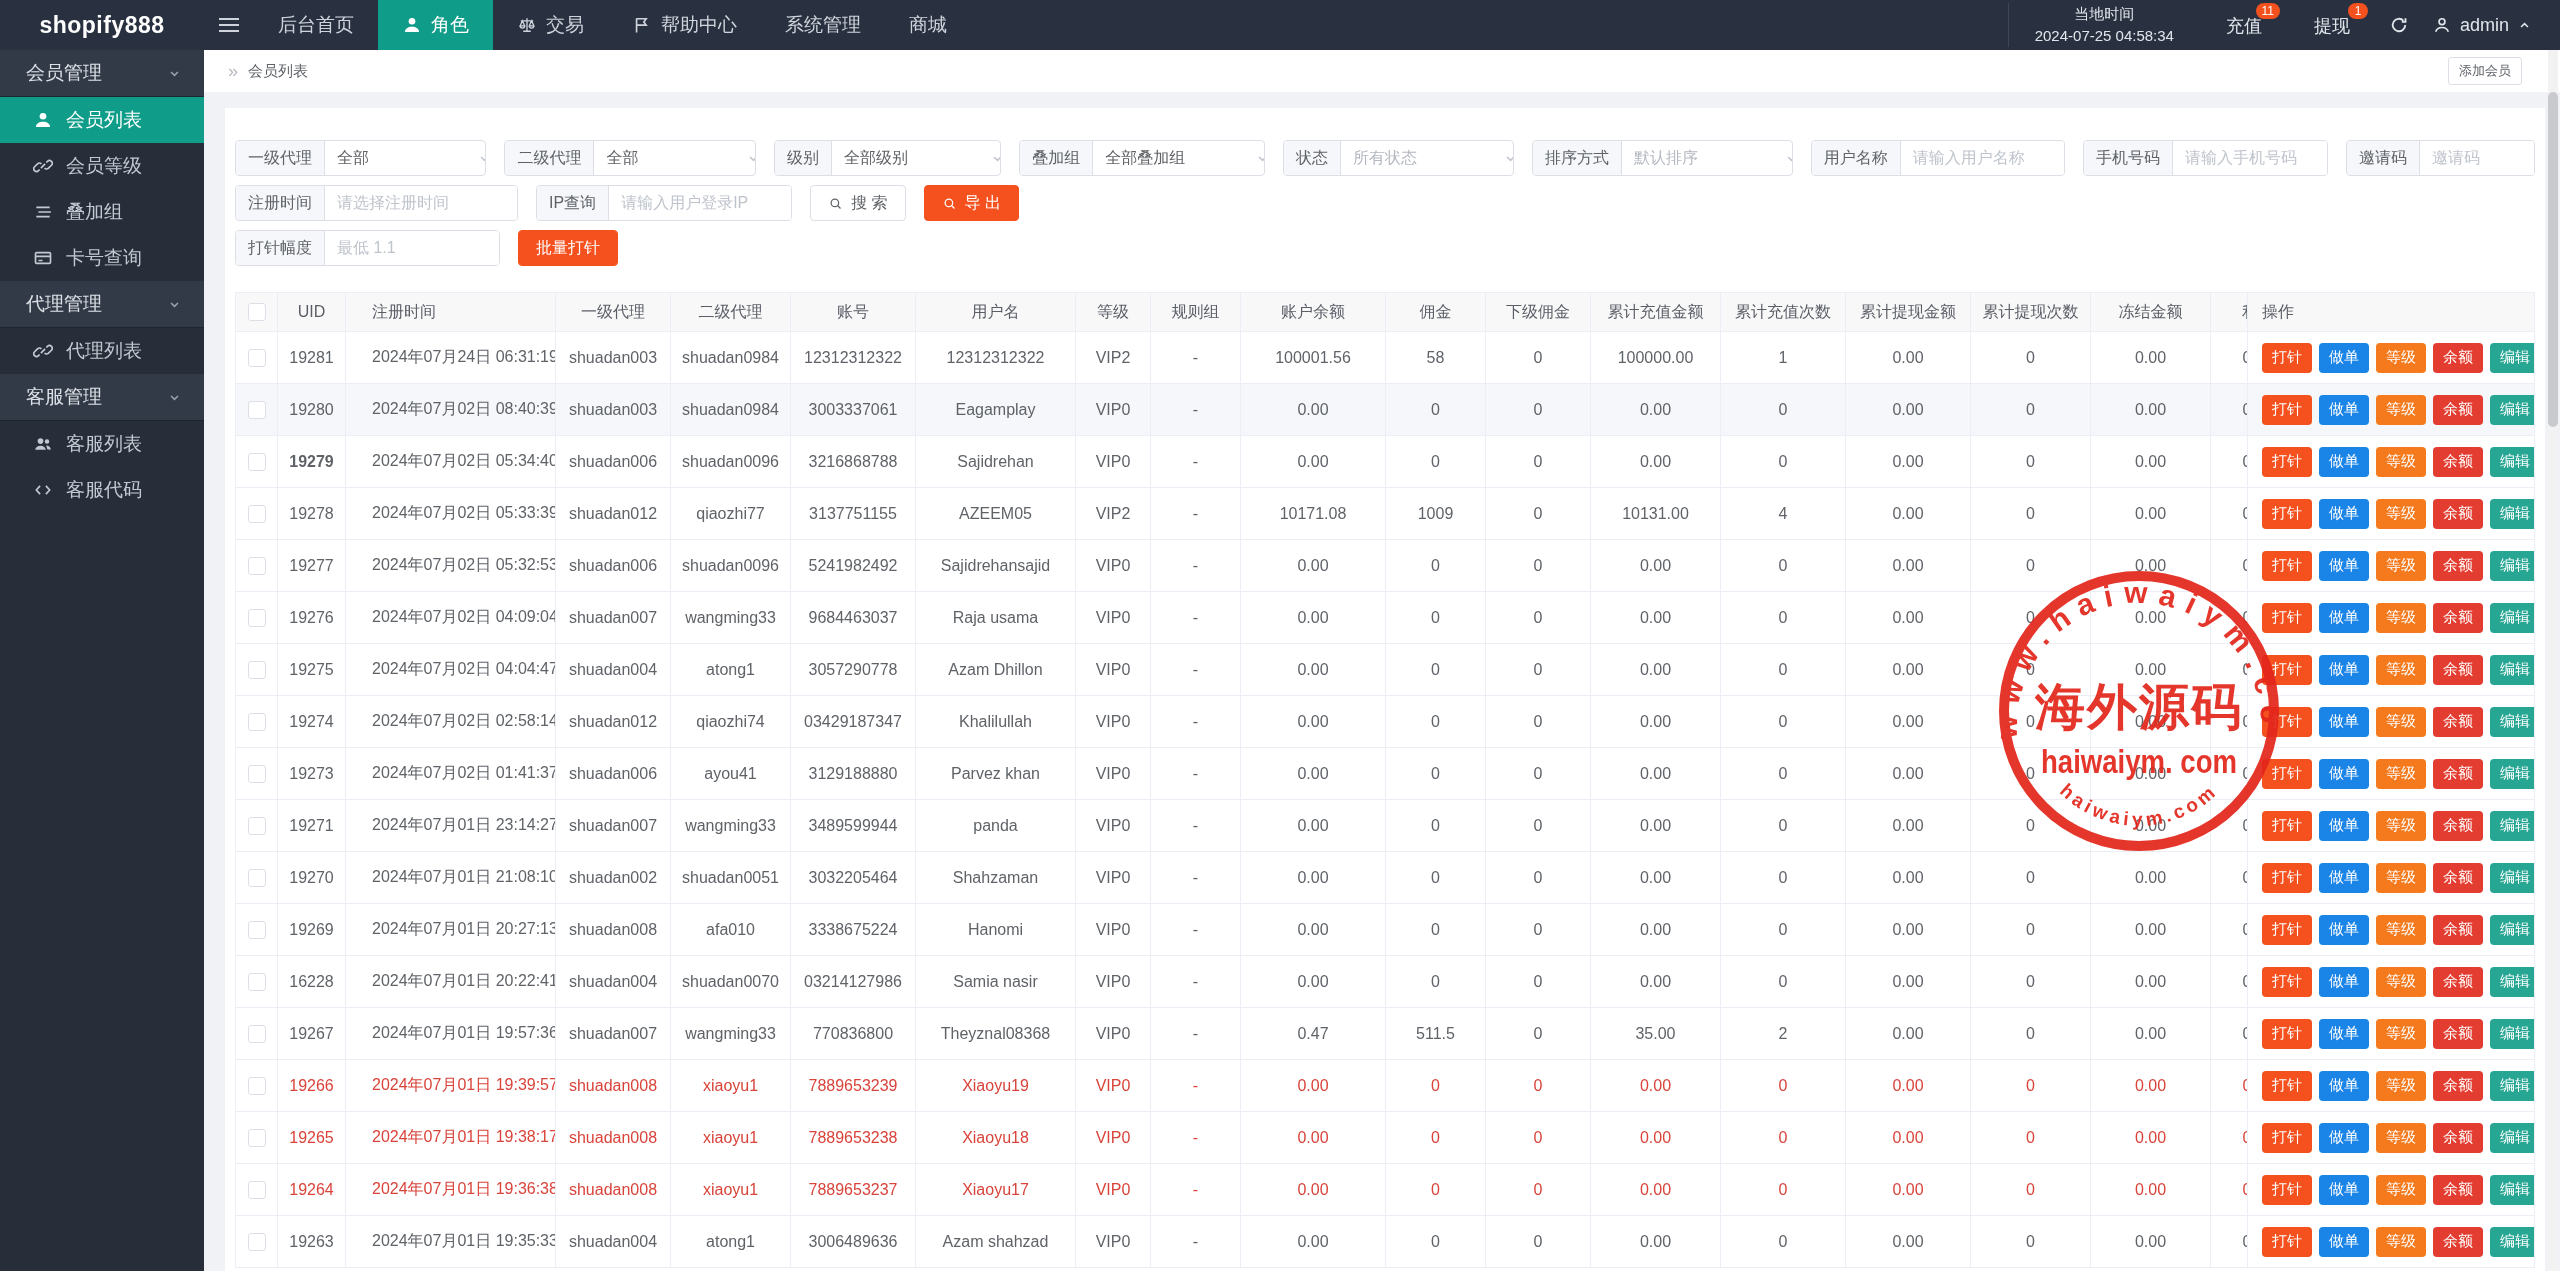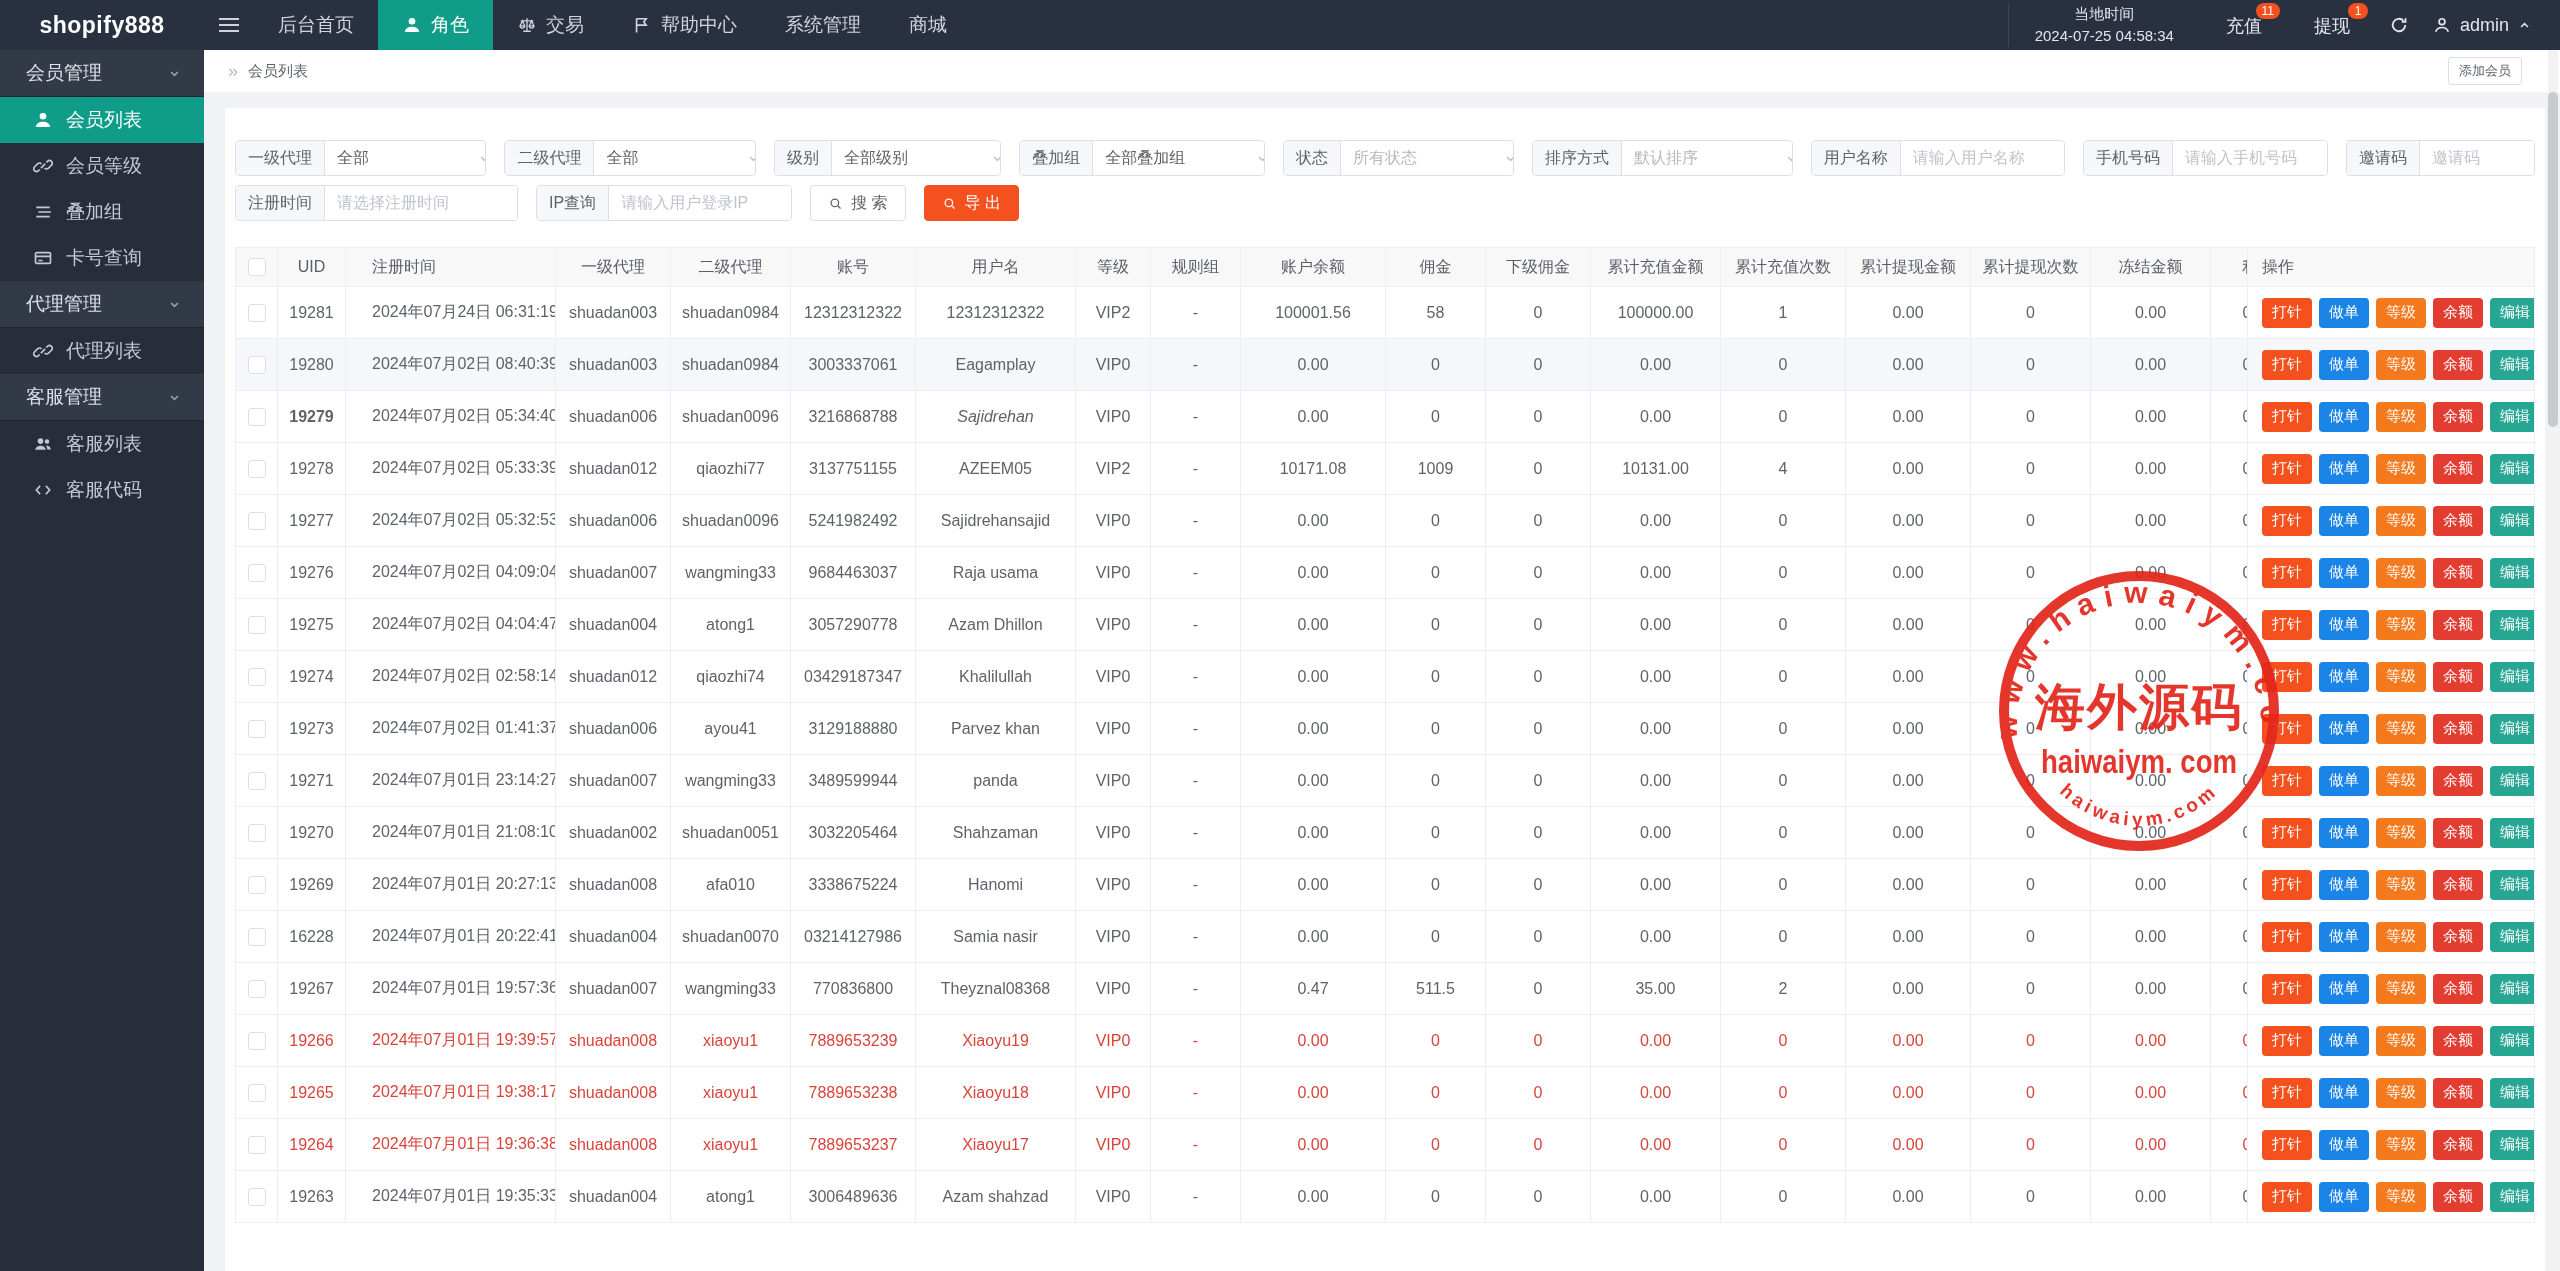--- a/index.html
+++ b/index.html
@@ -368,20 +368,29 @@
           <button class="fbtn btn-orange" style="background: rgb(244, 81, 30); border-color: rgb(244, 81, 30);">
             <span class="icn sm">
               <svg viewBox="0 0 24 24" fill="none" stroke="currentColor" stroke-width="2">
                 <circle cx="11" cy="11" r="6"></circle>
                 <path d="M15.6 15.6L20 20"></path>
               </svg>
             </span>
             <span>导 出</span>
           </button>
         </div>
+      <div class="frow" id="frow3">
+          <div class="fbox">
+            <span class="flabel">打针幅度</span>
+            <input class="finput" placeholder="最低 1.1" style="width: 150px;">
+          </div>
+          <button class="fbtn btn-orange" style="background: rgb(244, 81, 30); border-color: rgb(244, 81, 30);">
+            <span>批量打针</span>
+          </button>
+        </div>
     </div>
     <div class="tbl">
       <div class="thead" id="thead">
           <div class="th" style="width: 42px;">
             <span class="cbx"></span>
           </div>
           <div class="th" style="width: 68px;">UID</div>
           <div class="th left" style="width: 210px;">注册时间</div>
           <div class="th" style="width: 115px;">一级代理</div>
           <div class="th" style="width: 120px;">二级代理</div>
@@ -461,21 +470,21 @@
           </div>
           <div class="trow">
             <div class="td" style="width: 42px;">
               <span class="cbx"></span>
             </div>
             <div class="td" style="width: 68px; font-weight: bold;">19279</div>
             <div class="td left" style="width: 210px;">2024年07月02日 05:34:40</div>
             <div class="td" style="width: 115px;">shuadan006</div>
             <div class="td" style="width: 120px;">shuadan0096</div>
             <div class="td" style="width: 125px;">3216868788</div>
-            <div class="td" style="width: 160px; font-style: italic;">Sajidrehan</div>
+            <div class="td" style="width: 160px;">Sajidrehan</div>
             <div class="td" style="width: 75px;">VIP0</div>
             <div class="td" style="width: 90px;">-</div>
             <div class="td" style="width: 145px;">0.00</div>
             <div class="td" style="width: 100px;">0</div>
             <div class="td" style="width: 105px;">0</div>
             <div class="td" style="width: 130px;">0.00</div>
             <div class="td" style="width: 125px;">0</div>
             <div class="td" style="width: 125px;">0.00</div>
             <div class="td" style="width: 120px;">0</div>
             <div class="td" style="width: 120px;">0.00</div>

